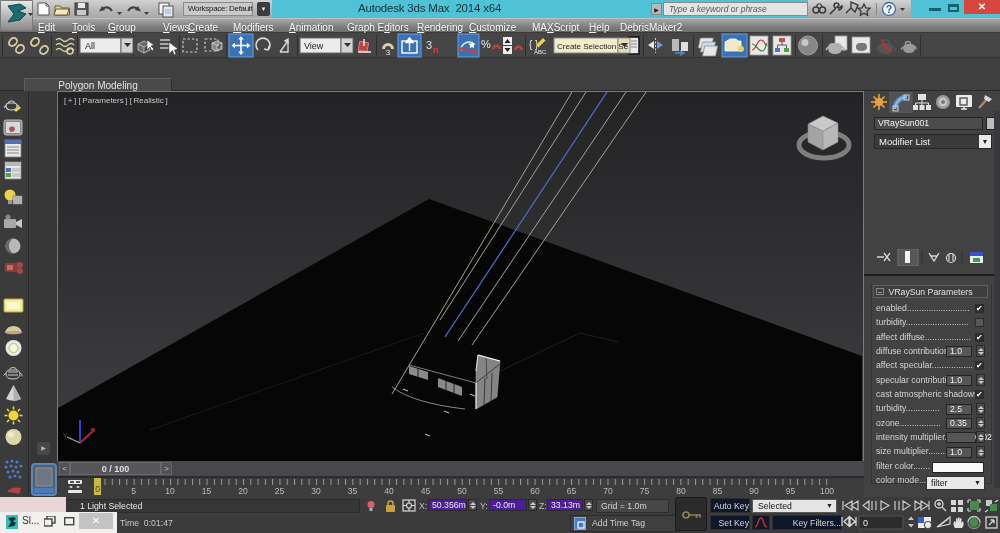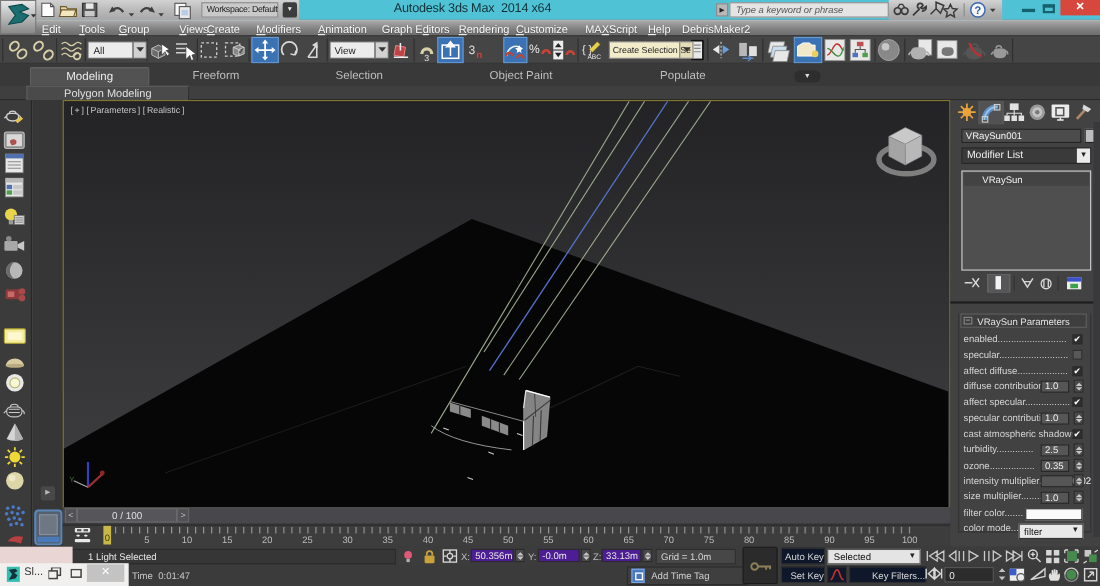--- a/index.html
+++ b/index.html
@@ -45,21 +45,21 @@
 #cmd .lbl{position:absolute;font-size:8.7px;color:#d4d4d4;white-space:nowrap;}
 .fld{position:absolute;background:#565656;border:1px solid #242424;color:#f2f2f2;font-size:8.7px;line-height:9px;padding-left:3px;}
 .chk{position:absolute;width:9px;height:9px;background:#585858;border:1px solid #2c2c2c;}
 .chk.on{background:#2e2e2e;}
 .chk.on:before{content:"\2714";position:absolute;left:0px;top:-1px;color:#fff;font-size:8px;}
 .spin{position:absolute;width:9px;height:12px;background:#4a4a4a;border:1px solid #2a2a2a;}
 .spin:before{content:"";position:absolute;left:1px;top:1.5px;border-left:3px solid transparent;border-right:3px solid transparent;border-bottom:3.5px solid #c6c6c6;}
 .spin:after{content:"";position:absolute;left:1px;bottom:1.5px;border-left:3px solid transparent;border-right:3px solid transparent;border-top:3.5px solid #c6c6c6;}
 
 #tslider{position:absolute;left:57px;top:461px;width:807px;height:16px;background:#48484c;border-bottom:1px solid #2c2c2c;}
-#tshandle{position:absolute;left:2px;top:1px;width:104px;height:13px;background:#55555a;border:1px solid #6a6a6a;color:#e0e0e0;font-size:9px;text-align:center;line-height:12px;}
+#tshandle{position:absolute;left:2px;top:1px;width:104px;height:13px;background:#55555a;border:1px solid #6a6a6a;color:#e0e0e0;font-size:9px;text-align:center;line-height:12px;font-weight:bold;}
 #tsl{position:absolute;left:2px;top:1px;width:11px;height:13px;background:#515156;border:1px solid #666;color:#ccc;font-size:8px;text-align:center;line-height:12px;}
 #tsr{position:absolute;left:104px;top:1px;width:11px;height:13px;background:#515156;border:1px solid #666;color:#ccc;font-size:8px;text-align:center;line-height:12px;}
 #ruler{position:absolute;left:57px;top:477px;width:807px;height:20px;background:#3d3d3d;}
 #statusA{position:absolute;left:0;top:497px;width:1000px;height:17px;background:#3c3c3c;}
 #statusB{position:absolute;left:0;top:514px;width:1000px;height:19px;background:#3b3b3b;}
 .sfld{position:absolute;background:#4c1d95;border:1px solid #2a2a2a;color:#e8e8e8;font-size:8.7px;padding-left:3px;}
 .slbl{position:absolute;font-size:8.7px;color:#cfcfcf;white-space:nowrap;}
 .btn{position:absolute;background:#0f172a;border:1px solid #2e2e2e;color:#d6d6d6;font-size:8.7px;text-align:right;}
 
 #ovlpink{position:absolute;left:0;top:497px;width:66px;height:16px;background:#e9d5d3;}
@@ -318,28 +318,20 @@
       <path d="M3 13 q0 -5 5 -5 h5 q5 0 5 5 q0 6 -7.5 6 q-7.5 0 -7.5 -6 Z" fill="#555"></path>
       <path d="M3 12 l-2.5 3 M18 12 q3 1 2 4 M8 8 q0 -3 3 -3 q3 0 3 3" stroke="#555" stroke-width="1.5" fill="none"></path>
       <path d="M6 4 Q 10 14 17 16" stroke="#c03030" stroke-width="2" fill="none"></path>
     </g>
     <g transform="translate(899,2)">
       <path d="M4 13 q0 -4 4 -4 h4 q4 0 4 4 q0 5 -6 5 q-6 0 -6 -5 Z" fill="#999"></path>
       <path d="M4 12 l-2 2.5 M15 11 q2.5 1 2 3.5 M6.5 9 q0 -2.5 2.5 -2.5 q2.5 0 2.5 2.5" stroke="#999" stroke-width="1.4" fill="none"></path>
     </g>
   </svg></div>
 
-  <div id="ribbon">
-    <div id="modtab">Modeling</div>
-    <span class="rt" style="left:175px">Freeform</span>
-    <span class="rt" style="left:305px">Selection</span>
-    <span class="rt" style="left:445px">Object Paint</span>
-    <span class="rt" style="left:600px">Populate</span>
-    <div id="ribpill">▼</div>
-  </div>
   <div id="polyrow">
       <div id="polytab">Polygon Modeling</div>
     </div>
 
   <div id="lstrip1"><svg id="lsicons" width="29" height="406">
     <g transform="translate(4,7)">
       <path d="M2 8 q0 -3 3.5 -3 h4 q3.5 0 3.5 3 q0 4 -5.5 4 q-5.5 0 -5.5 -4 Z" fill="none" stroke="#d0d0d0" stroke-width="1.2"></path>
       <path d="M2 7.5 l-2 2 M13 7 q2 .5 1.5 2.5 M4.5 5 q0 -2 3 -2 q3 0 3 2" stroke="#d0d0d0" stroke-width="1.1" fill="none"></path>
       <path d="M10 12 l5 -4 l2 2 l-5 4 Z" fill="#e8c84a"></path>
     </g>
@@ -555,23 +547,20 @@
       </g>
       <g transform="translate(110,1)">
         <path d="M3 15 L12 5" stroke="#b08668" stroke-width="2.5"></path>
         <path d="M9 2 L16 6 L13 9 L8 6 Z" fill="#d8d8d8"></path>
       </g>
     </svg>
     <div class="fld" style="left:10px;top:26px;width:109px;height:13px;background:#4c4c4c;line-height:11px;">VRaySun001</div>
     <div class="abs" style="left:122px;top:26px;width:11px;height:13px;background:#bdbdbd;border:1px solid #222;"></div>
     <div class="abs" style="left:10px;top:43px;width:118px;height:15px;background:#3a3a3a;border:1px solid #262626;color:#f0f0f0;font-size:9.5px;line-height:13px;padding-left:4px;">Modifier List</div>
     <div class="abs" style="left:115px;top:44px;width:12px;height:13px;background:#eaeaea;color:#222;font-size:7px;text-align:center;line-height:13px;">▼</div>
-    <div class="abs" style="left:10px;top:64px;width:118px;height:91px;background:#4f4f4f;border:1px solid #cfcfcf;">
-      <div style="position:absolute;left:1px;top:1px;right:1px;height:12px;background:#434343;color:#f0f0f0;font-size:8.7px;line-height:12px;padding-left:17px;">VRaySun</div>
-    </div>
     <svg class="abs" style="left:10px;top:158px" width="122" height="17">
       <g stroke="#d8d8d8" stroke-width="1.3" fill="none">
         <path d="M3 8 L10 8 M10 4 L16 12 M16 4 L10 12"></path>
       </g>
       <rect x="24" y="0" width="20" height="17" fill="#565658" stroke="#6e6e6e" stroke-width="1"></rect>
       <rect x="31" y="2" width="5" height="12" fill="#f2f2f2"></rect>
       <line x1="48" y1="2" x2="48" y2="15" stroke="#333" stroke-width="1"></line>
       <path d="M55 4 L60 12 L65 4 M57 7 L63 7" stroke="#d8d8d8" stroke-width="1.3" fill="none"></path>
       <g stroke="#d8d8d8" stroke-width="1.2" fill="none">
         <circle cx="77" cy="9" r="4.5"></circle>
@@ -582,21 +571,21 @@
       <rect x="96" y="3" width="13" height="4" fill="#3c50c8"></rect>
       <rect x="99" y="9" width="7" height="4" fill="#3ca048"></rect>
     </svg>
     <div class="abs" style="left:0;top:183px;width:136px;height:2px;background:#1e1e1e;"></div>
     <div class="abs" style="left:130px;top:20px;width:6px;height:377px;background:#39393b;"></div>
     <div class="abs" style="left:7px;top:194px;width:121px;height:199px;border:1px solid #333;border-top:none;"></div>
     <div class="abs" style="left:9px;top:194px;width:115px;height:13px;background:#3e3e3e;border:1px solid #606060;color:#e4e4e4;font-size:8.7px;text-align:center;line-height:12px;">VRaySun Parameters</div>
     <div class="abs" style="left:12px;top:197px;width:8px;height:7px;border:1px solid #888;color:#ddd;font-size:7px;line-height:5px;text-align:center;">–</div>
     <div class="lbl" style="left:12px;top:212px">enabled..........................</div>
       <div class="chk on" style="left:111px;top:213px"></div>
-    <div class="lbl" style="left:12px;top:226px">specular..........................</div>
+    <div class="lbl" style="left:12px;top:226px">turbidity..........................</div>
       <div class="chk" style="left:111px;top:227px"></div>
     <div class="lbl" style="left:12px;top:241px">affect diffuse...................</div>
       <div class="chk on" style="left:111px;top:242px"></div>
     <div class="lbl" style="left:12px;top:255px">diffuse contribution</div>
       <div class="fld" style="left:82px;top:255px;width:26px;height:11px;">1.0</div>
       <div class="spin" style="left:112px;top:254px"></div>
     <div class="lbl" style="left:12px;top:269px">affect specular.................</div>
       <div class="chk on" style="left:111px;top:270px"></div>
     <div class="lbl" style="left:12px;top:284px">specular contributio</div>
       <div class="fld" style="left:82px;top:284px;width:26px;height:11px;">1.0</div>

